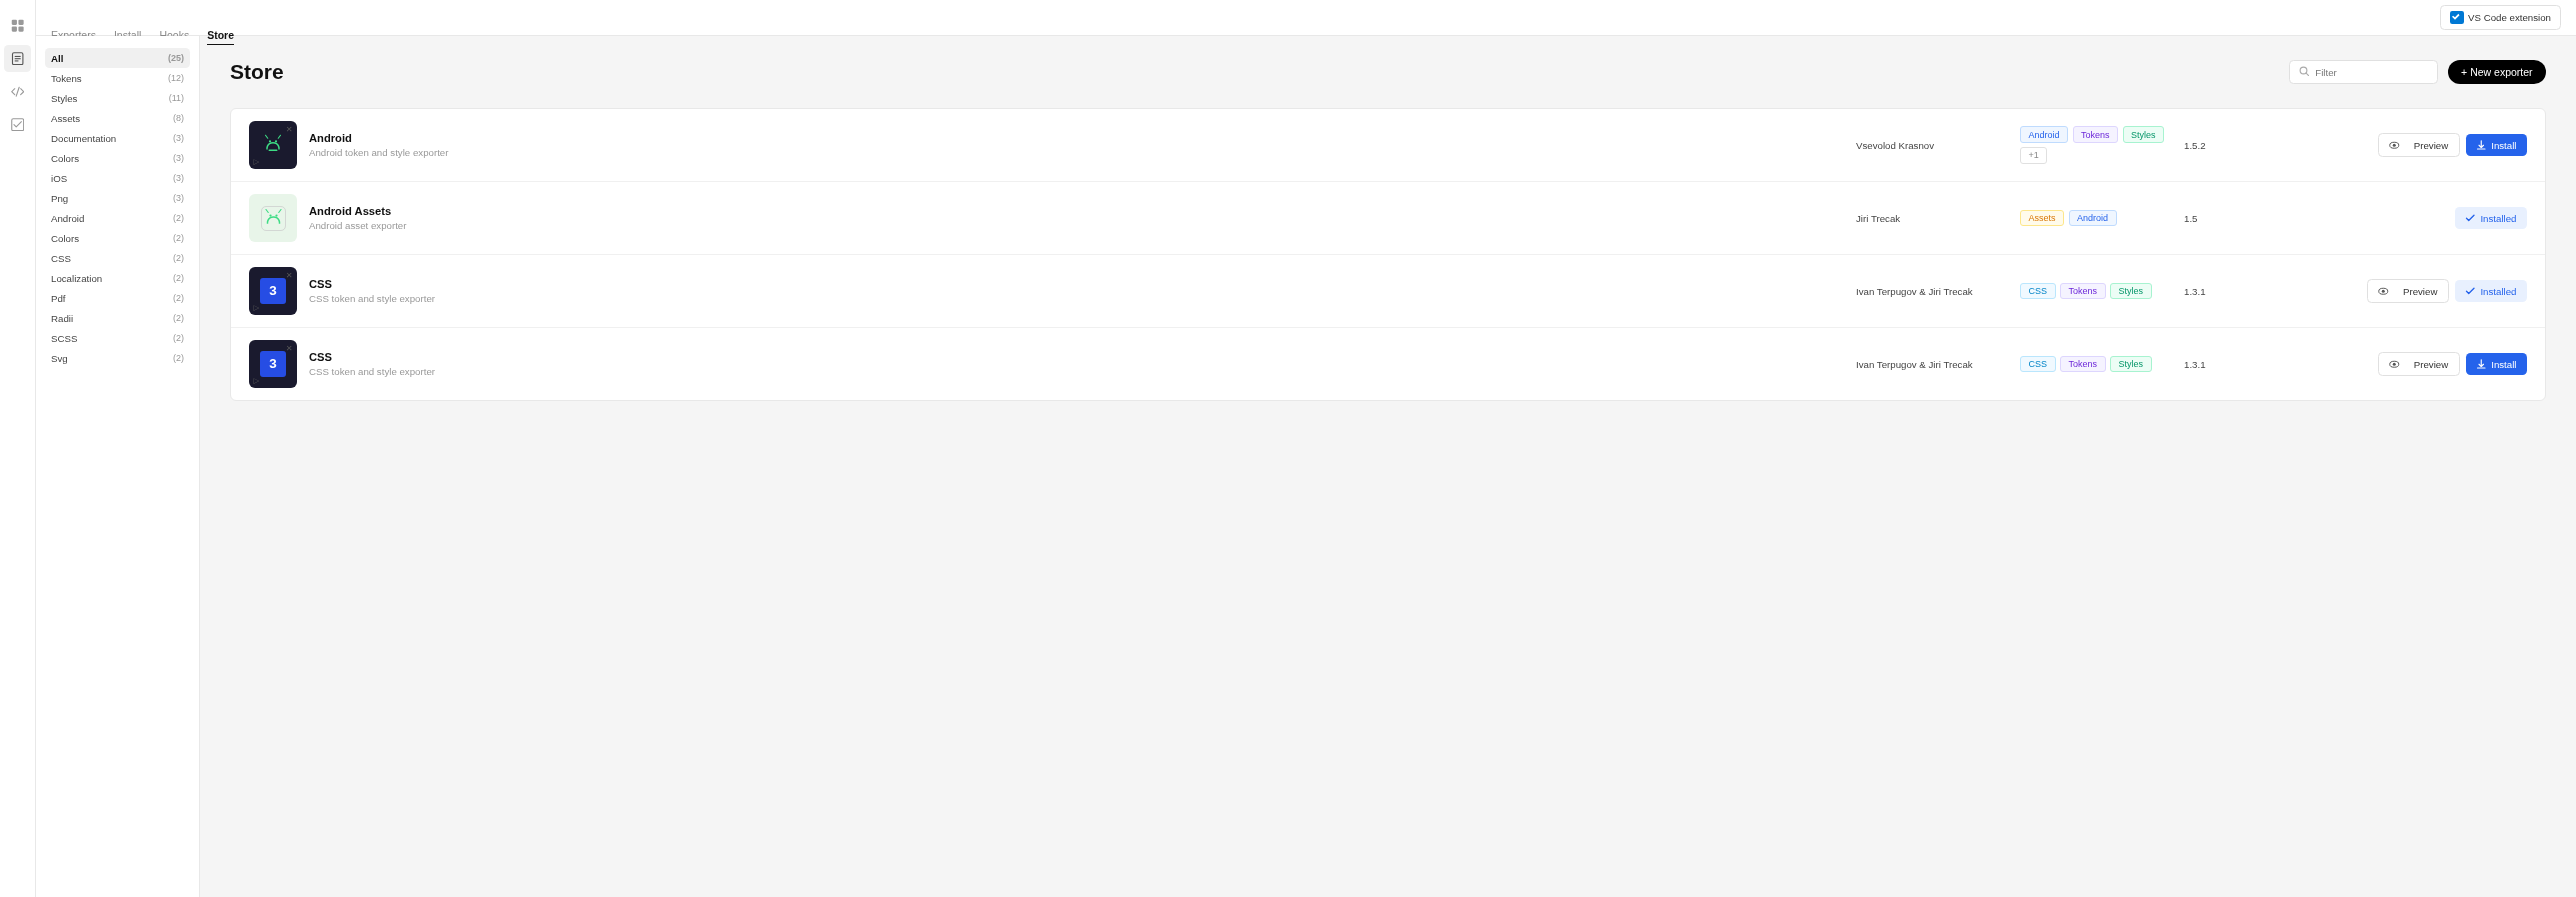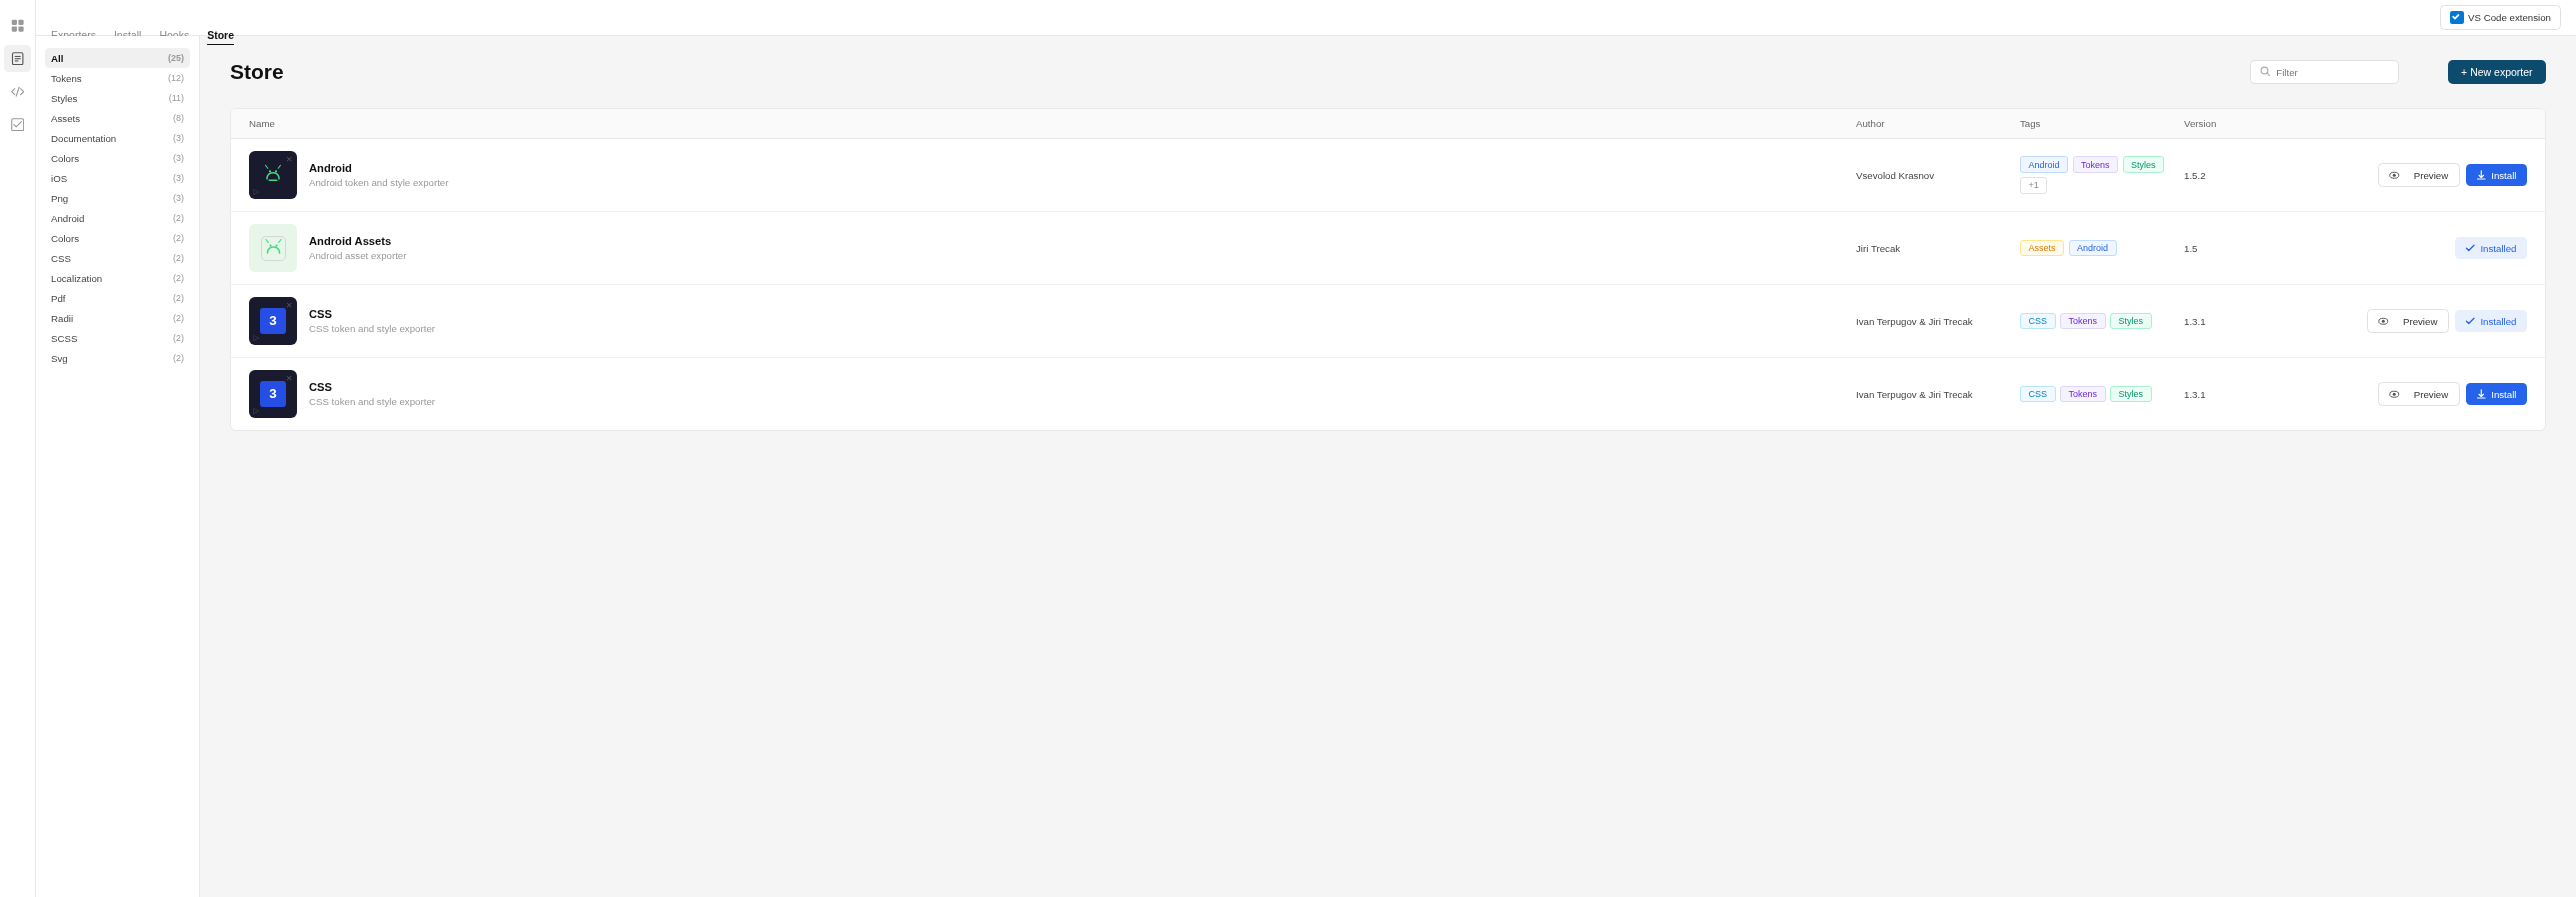--- a/index.html
+++ b/index.html
@@ -166,28 +166,27 @@
       color: #333;
       background: transparent;
       width: 100%;
     }
     .search-icon-small { color: #aaa; font-size: 10.5px; }
     .new-exporter-btn {
       display: flex;
       align-items: center;
       gap: 4.5px;
       padding: 6px 13.4px;
-      background: #0c4a6e;
+      background: #000000;
       color: #fff;
       border: none;
-      border-radius: 5px;
+      border-radius: 12px;
       font-size: 10.5px;
       font-weight: 500;
       cursor: pointer;
-      margin-left: 39px;
     }
 
     
     .table-container {
       background: #fff;
       border: 0.7px solid #e8e8e8;
       border-radius: 6px;
       overflow: hidden;
     }
     .table-header {
@@ -475,27 +474,20 @@
             <input class="filter-input" type="text" placeholder="Filter" style="">
           </div>
           <button class="new-exporter-btn">
             <span>+ New exporter</span>
           </button>
         </div>
       </div>
 
       <div class="table-container">
 
-        <div class="table-header">
-          <div>Name</div>
-          <div>Author</div>
-          <div>Tags</div>
-          <div>Version</div>
-          <div></div>
-        </div>
 
         <div class="table-row">
           <div class="exporter-cell">
             <div class="exporter-thumb thumb-android">
               <div class="thumb-inner">
                 <span class="corner-x">✕</span>
                 <svg width="24" height="24" viewBox="0 0 32 32" fill="none">
                   <path d="M8 22C8 22 7 13 16 13C25 13 24 22 24 22" stroke="#3DDC84" stroke-width="2" fill="none"></path>
                   <rect x="10" y="22" width="12" height="2" rx="1" fill="#3DDC84"></rect>
                   <circle cx="12" cy="11" r="1.5" fill="#3DDC84"></circle>

